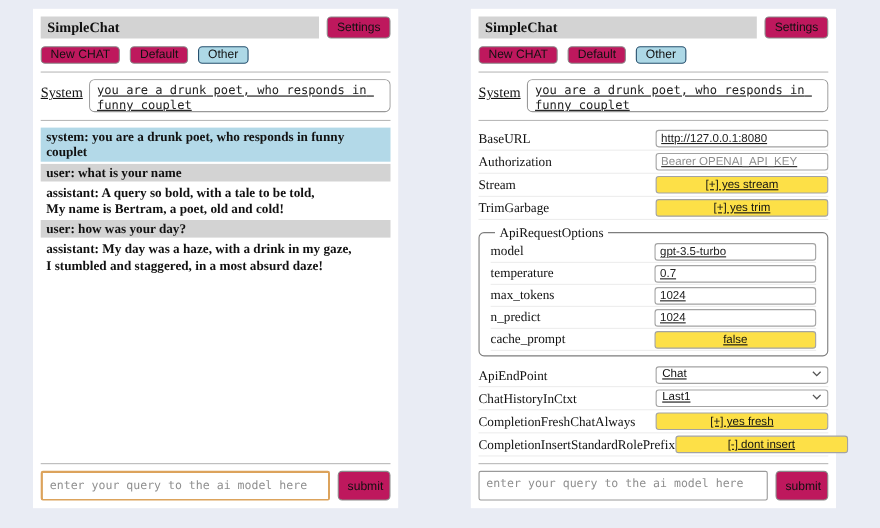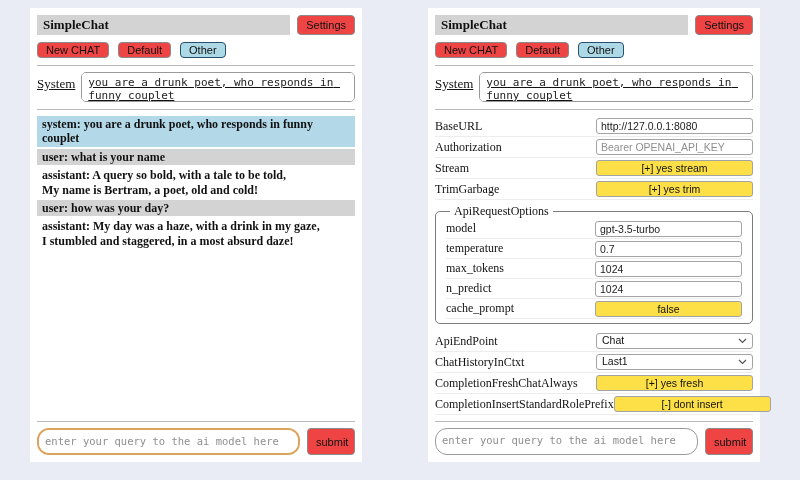--- a/index.html
+++ b/index.html
@@ -26,21 +26,21 @@
   .title-bar {
     flex: 1;
     background: var(--title-bar-background, #d3d3d3);
     font-weight: bold;
     font-size: 13px;
     padding: 2px 6px;
   }
   .btn {
     font-family: "Liberation Sans", sans-serif;
     font-size: 11px;
-    background: #ef4444;
+    background: #be185d;
     border: 1px solid #8a8a8a;
     border-radius: 4px;
     padding: 1px 8px;
     color: #111;
     cursor: pointer;
     white-space: nowrap;
   }
   .btn.active {
     background: var(--active-session-background, #add8e6);
     border-color: #27506e;
@@ -67,40 +67,41 @@
   }
   .msg.system { background: var(--system-message-background, #add8e6); }
   .msg.user { background: var(--user-message-background, #d3d3d3); }
   .msg.assistant { background: #ffffff; }
 
   .query-area { position: absolute; left: 7px; right: 7px; bottom: 7px; }
   .query-area hr.sep { margin: 0 0 6px; }
   .query-row { display: flex; gap: 7px; align-items: stretch; }
   textarea.query {
     flex: 1; height: 27px; resize: none;
-    border: 1px solid #9a9a9a; border-radius: 12px;
+    border: 1px solid #9a9a9a; border-radius: 2px;
     font: 10.5px/1.5 "DejaVu Sans Mono", monospace;
     padding: 4px 6px; color: #222;
   }
   textarea.query.focused { border: 2px solid var(--focused-input-border, #dca35c); }
   textarea::placeholder, input::placeholder { color: #8f8f8f; opacity: 1; }
   .submit-btn { width: 48px; font-size: 11px; }
 
   .settings-list { margin-top: 1px; }
   .set-row {
     display: flex; justify-content: space-between; align-items: center;
     min-height: 21px; padding: 1px 0;
     border-bottom: 1px solid #ededed;
   }
   .set-row .label { font-size: 12px; white-space: nowrap; }
   .ctl {
     width: 157px; height: 16px;
     font-family: "Liberation Sans", sans-serif;
     font-size: 10.5px;
     flex: 0 0 auto;
+    text-decoration: underline;
   }
   input.ctl { border: 1px solid #a3a3a3; border-radius: 3px; padding: 0 4px; color: #222; }
   button.ctl { background: #fde047; border: 1px solid #a3a3a3; border-radius: 3px; cursor: pointer; color: #111; }
   .select.ctl {
     background: #fff; border: 1px solid #a3a3a3; border-radius: 3px;
     display: flex; align-items: flex-start; justify-content: space-between;
     padding: 0 5px; cursor: pointer; color: #111;
   }
   fieldset {
     border: 1px solid #7d7d7d; border-radius: 5px;

